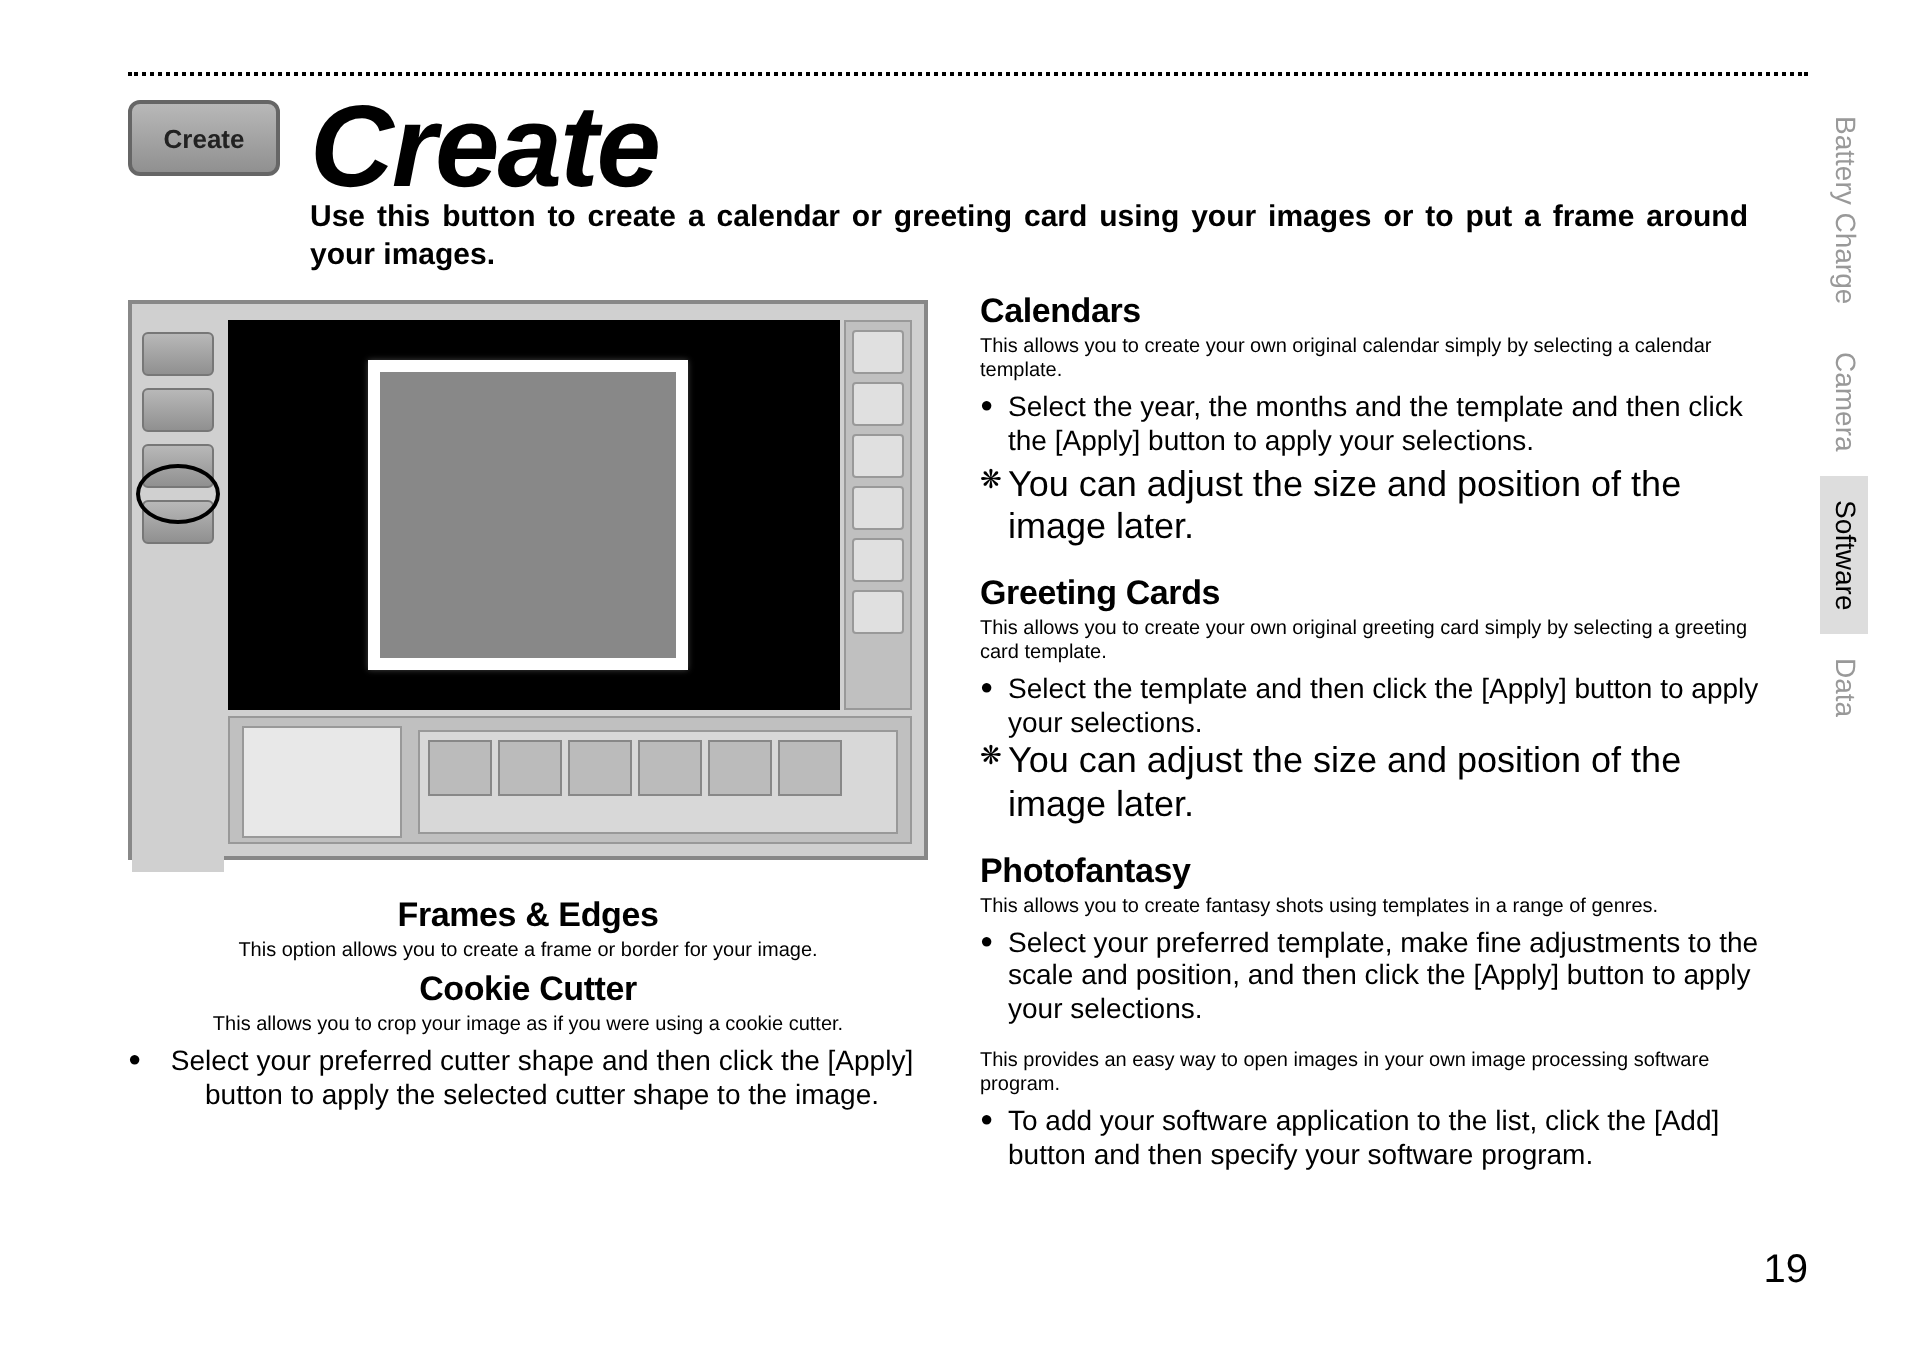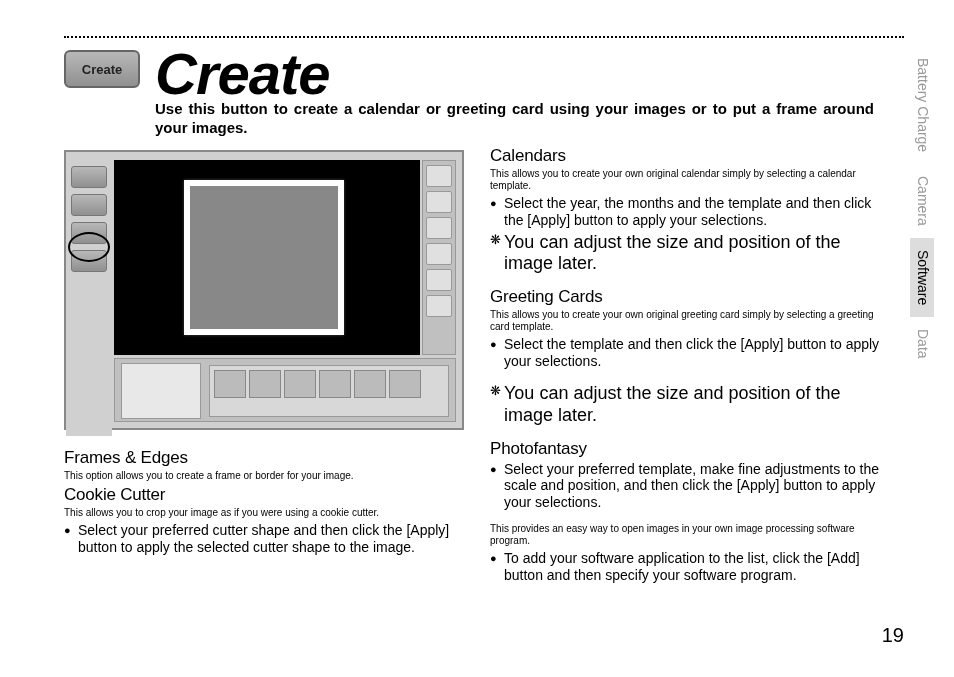--- a/index.html
+++ b/index.html
@@ -165,30 +165,31 @@
     width: 32px;
     height: 28px;
     background: #bbb;
     border: 1px solid #888;
   }
   .col-left {
     position: absolute;
     top: 448px;
     left: 64px;
     width: 400px;
+    text-align: center;
   }
   .col-right {
     position: absolute;
     top: 146px;
     left: 490px;
     width: 390px;
   }
   .section-head {
     font-family: Arial, Helvetica, sans-serif;
-    font-weight: 400;
+    font-weight: 700;
     font-size: 17px;
     margin-bottom: 2px;
     letter-spacing: -0.2px;
   }
   .section-body {
     font-size: 10px;
     line-height: 1.2;
     margin-bottom: 3px;
   }
   .bullet {
@@ -303,24 +304,25 @@
   </div>
 
   <div class="col-right">
     <div class="section-head">Calendars</div>
     <div class="section-body">This allows you to create your own original calendar simply by selecting a calendar template.</div>
     <div class="bullet" style="margin-bottom:3px">Select the year, the months and the template and then click the [Apply] button to apply your selections.</div>
     <div class="aster">You can adjust the size and position of the image later.</div>
 
     <div class="section-head">Greeting Cards</div>
     <div class="section-body">This allows you to create your own original greeting card simply by selecting a greeting card template.</div>
-    <div class="bullet" style="margin-bottom:14px">Select the template and then click the [Apply] button to apply your selections.</div>
+    <div class="bullet" style="margin-bottom:1px">Select the template and then click the [Apply] button to apply your selections.</div>
     <div class="aster">You can adjust the size and position of the image later.</div>
 
     <div class="section-head">Photofantasy</div>
+    <div class="section-body">This allows you to create fantasy shots using templates in a range of genres.</div>
     <div class="bullet">Select your preferred template, make fine adjustments to the scale and position, and then click the [Apply] button to apply your selections.</div>
 
     <div class="section-body">This provides an easy way to open images in your own image processing software program.</div>
     <div class="bullet" style="margin-bottom:1px">To add your software application to the list, click the [Add] button and then specify your software program.</div>
   </div>
 
   <div class="sidebar-tabs">
     <div class="tab">Battery Charge</div>
     <div class="tab">Camera</div>
     <div class="tab active">Software</div>

